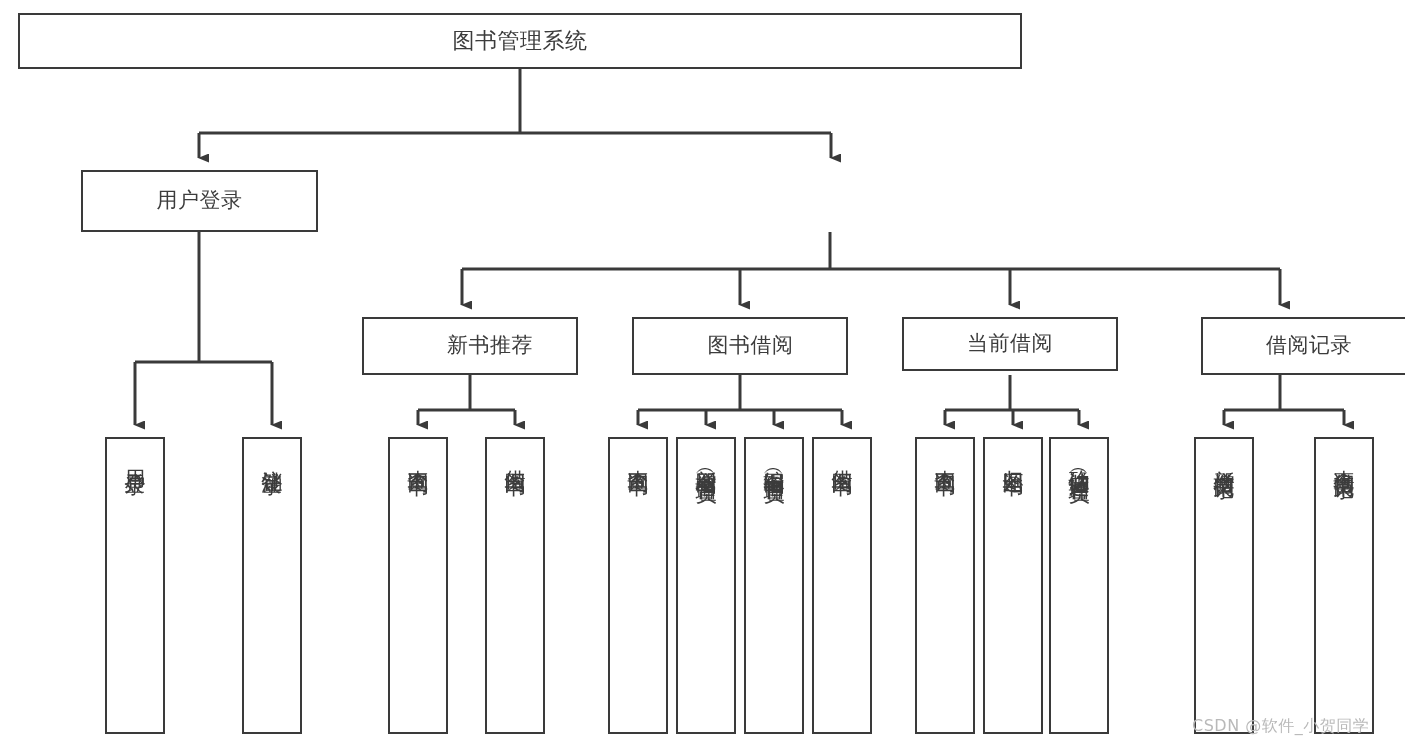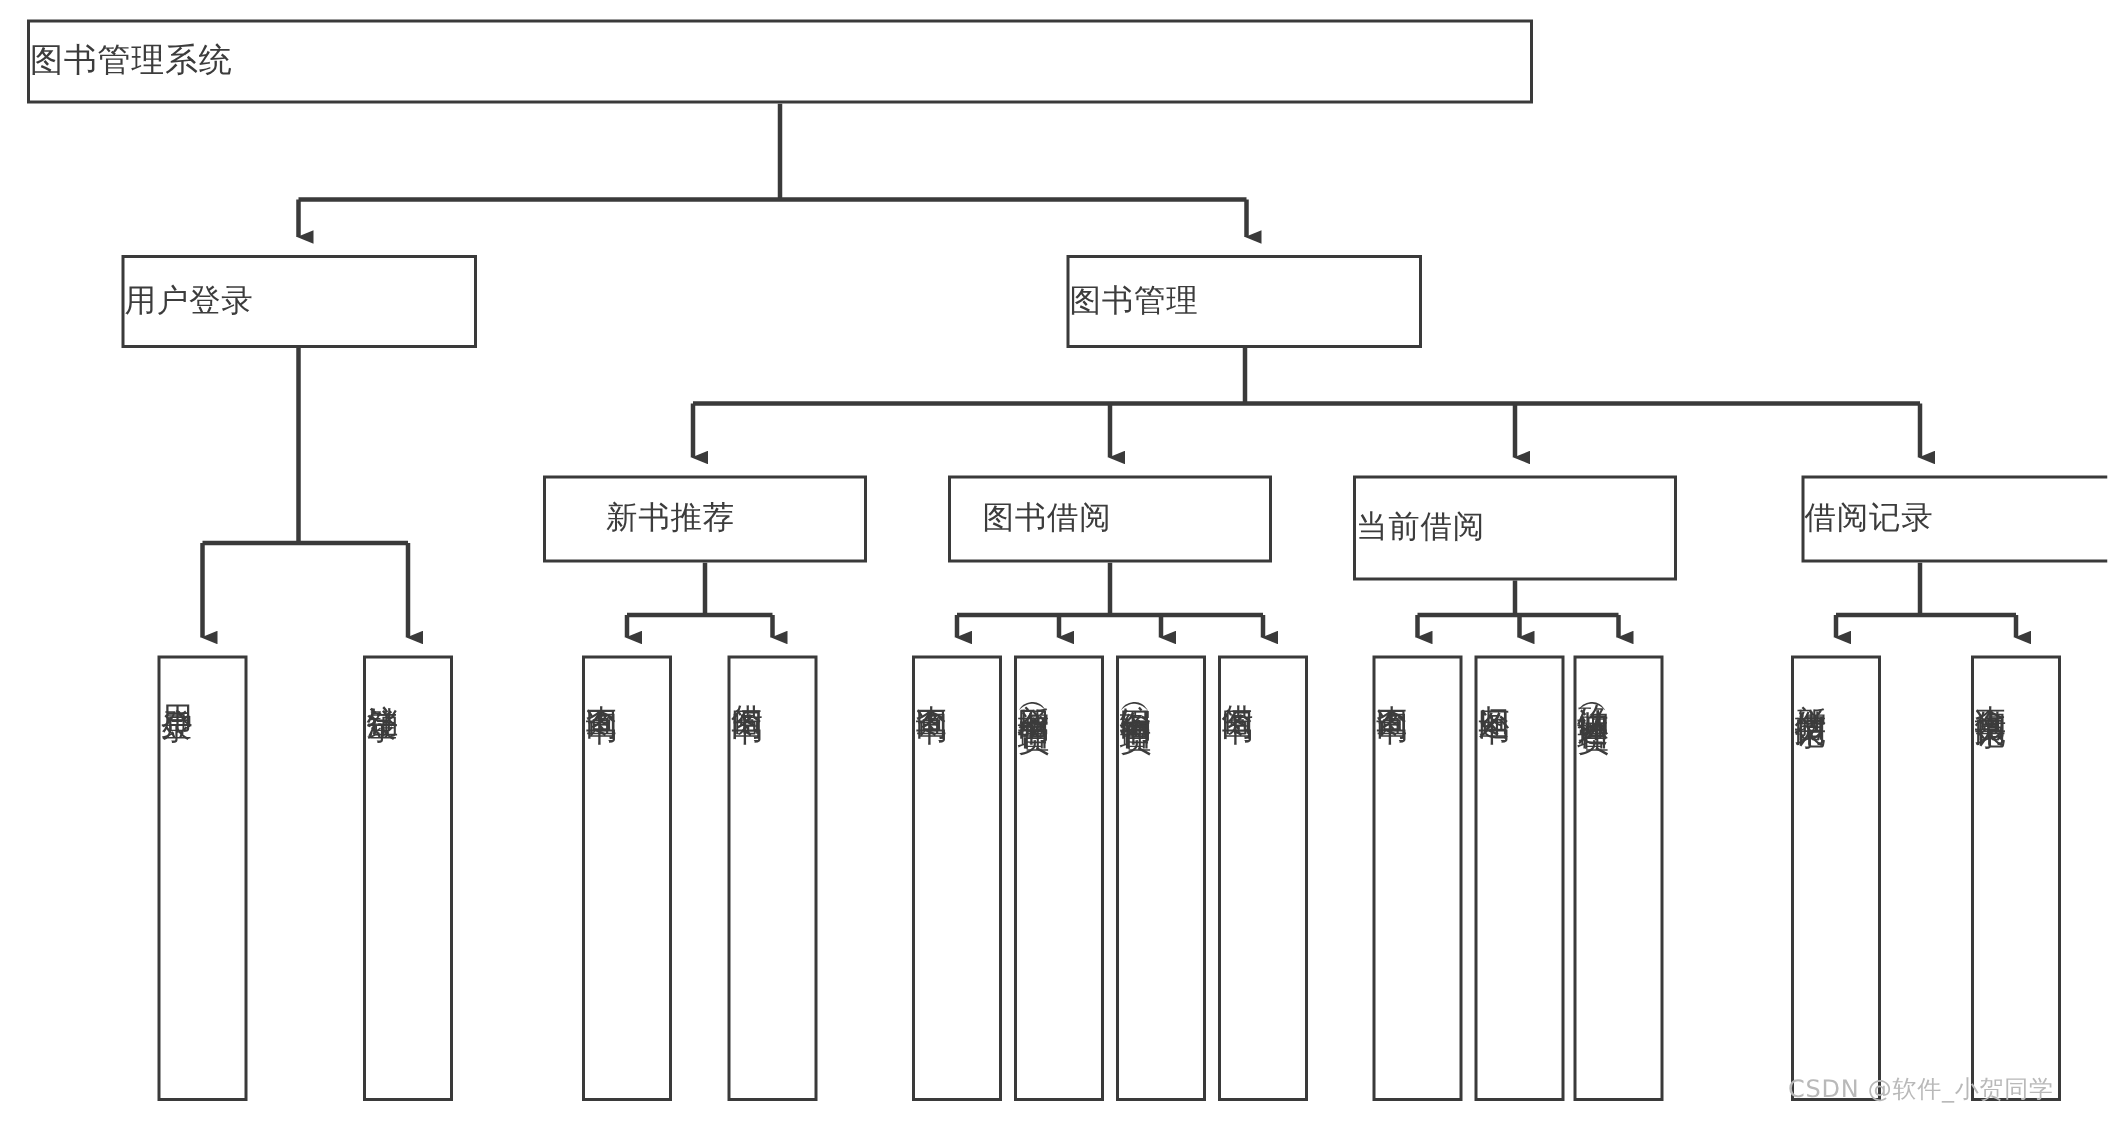--- a/index.html
+++ b/index.html
@@ -26,20 +26,21 @@
     height: 747px;
     pointer-events: none;
   }
   .node {
     position: absolute;
     box-sizing: border-box;
     border: 2.5px solid #3a3a3a;
     background: #ffffff;
     display: flex;
     align-items: center;
+    justify-content: center;
     color: #3c3c3c;
   }
   .node .label {
     display: block;
     text-align: center;
     line-height: 1.12;
     letter-spacing: 0.5px;
   }
   
   .node.horiz .label {
@@ -125,31 +126,28 @@
     </g>
   </svg>
 
   <div class="node horiz root" style="left: 18px; top: 13px; width: 1004px; height: 56px; border-color: rgb(58, 58, 58); background: rgb(255, 255, 255); color: rgb(60, 60, 60);">
     <span class="label">图书管理系统</span>
   </div>
 
   <div class="node horiz" style="left: 81px; top: 170px; width: 237px; height: 62px; border-color: rgb(58, 58, 58); background: rgb(255, 255, 255); color: rgb(60, 60, 60);">
     <span class="label">用户登录</span>
   </div>
-  <div class="node horiz" style="left: 711px; top: 170px; width: 237px; height: 62px; border-color: rgb(58, 58, 58); background: rgb(255, 255, 255); color: rgb(60, 60, 60);">
-    <span class="label">图书管理</span>
-  </div>
 
   <div class="node horiz" style="left: 362px; top: 317px; width: 216px; height: 58px; border-color: rgb(58, 58, 58); background: rgb(255, 255, 255); color: rgb(60, 60, 60); padding-left: 40px;">
     <span class="label">新书推荐</span>
   </div>
   <div class="node horiz" style="left: 632px; top: 317px; width: 216px; height: 58px; border-color: rgb(58, 58, 58); background: rgb(255, 255, 255); color: rgb(60, 60, 60); padding-left: 21px;">
     <span class="label">图书借阅</span>
   </div>
-  <div class="node horiz" style="left: 902px; top: 317px; width: 216px; height: 70px; border-color: rgb(58, 58, 58); background: rgb(255, 255, 255); color: rgb(60, 60, 60);">
+  <div class="node horiz" style="left: 902px; top: 317px; width: 216px; height: 54px; border-color: rgb(58, 58, 58); background: rgb(255, 255, 255); color: rgb(60, 60, 60);">
     <span class="label">当前借阅</span>
   </div>
   <div class="node horiz" style="left: 1172px; top: 317px; width: 216px; height: 58px; border-color: rgb(58, 58, 58); background: rgb(255, 255, 255); color: rgb(60, 60, 60); margin-left: 29px;">
     <span class="label">借阅记录</span>
   </div>
 
   <div class="node vert" style="left: 105px; top: 437px; width: 60px; height: 297px; border-color: rgb(58, 58, 58); background: rgb(255, 255, 255); color: rgb(60, 60, 60);">
     <span class="label">用户登录</span>
   </div>
   <div class="node vert" style="left: 242px; top: 437px; width: 60px; height: 297px; border-color: rgb(58, 58, 58); background: rgb(255, 255, 255); color: rgb(60, 60, 60);">

